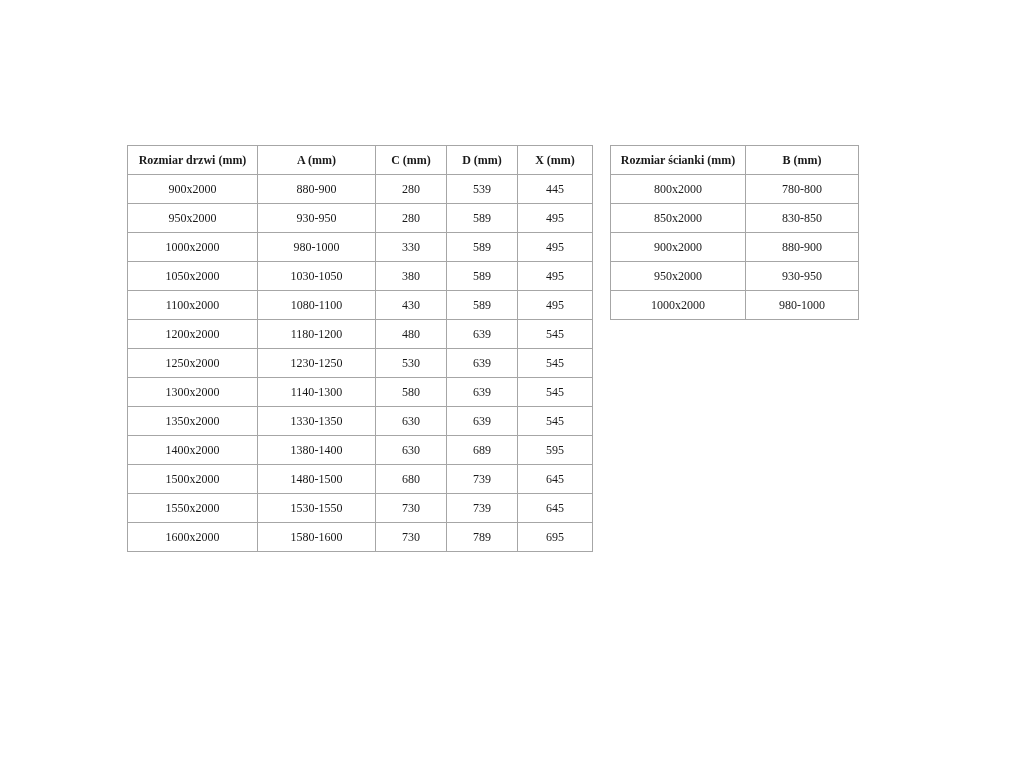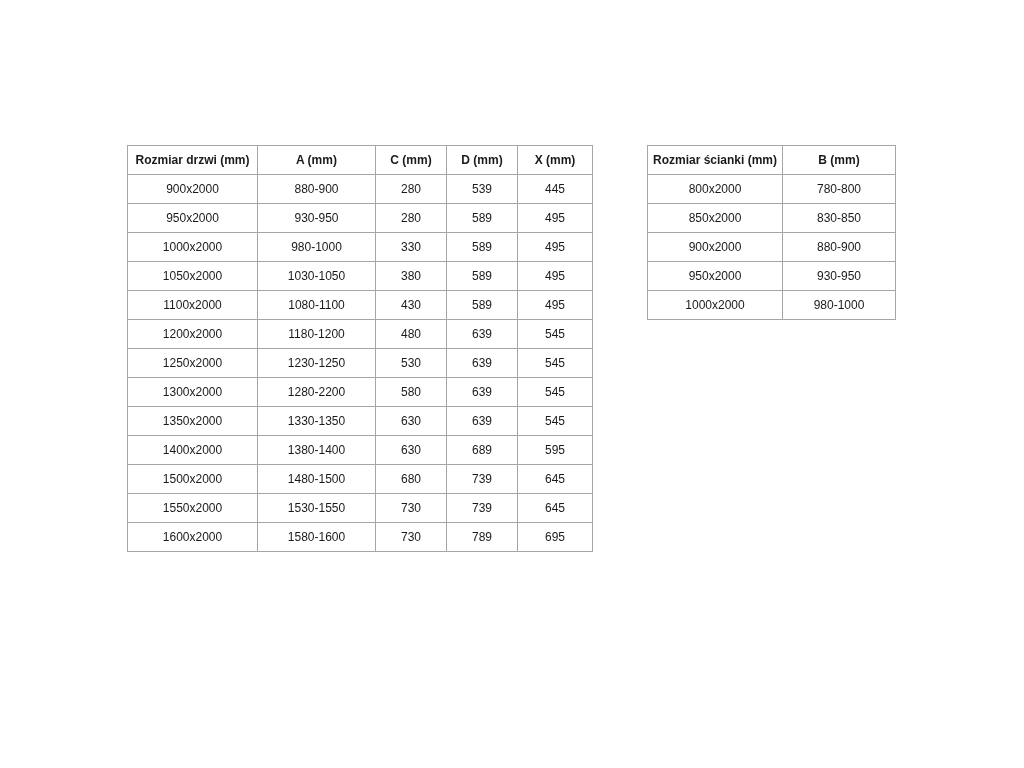--- a/index.html
+++ b/index.html
@@ -8,20 +8,21 @@
     height: 768px;
     background: #ffffff;
     font-family: "Liberation Sans", sans-serif;
     overflow: hidden;
   }
   .canvas {
     position: relative;
     width: 976px;
     height: 768px;
     background: #ffffff;
+    font-family: Liberation Serif, serif;
   }
   table.spec-table {
     border-collapse: collapse;
     position: absolute;
     table-layout: fixed;
     background: #ffffff;
   }
   table.spec-table th,
   table.spec-table td {
     border: 1px solid #a6a6a6;
@@ -39,21 +40,21 @@
   #door-table {
     left: 127px;
     top: 145px;
   }
   #door-table col:nth-child(1) { width: 130px; }
   #door-table col:nth-child(2) { width: 118px; }
   #door-table col:nth-child(3) { width: 71px; }
   #door-table col:nth-child(4) { width: 71px; }
   #door-table col:nth-child(5) { width: 75px; }
   #wall-table {
-    left: 647px;
+    left: 610px;
     top: 145px;
   }
   #wall-table col:nth-child(1) { width: 135px; }
   #wall-table col:nth-child(2) { width: 113px; }
 </style>
 </head>
 <body>
 
 <div class="canvas">
 
@@ -119,21 +120,21 @@
         </tr>
         <tr>
           <td>1250x2000</td>
           <td>1230-1250</td>
           <td>530</td>
           <td>639</td>
           <td>545</td>
         </tr>
         <tr>
           <td>1300x2000</td>
-          <td>1280-2200</td>
+          <td>1140-1300</td>
           <td>580</td>
           <td>639</td>
           <td>545</td>
         </tr>
         <tr>
           <td>1350x2000</td>
           <td>1330-1350</td>
           <td>630</td>
           <td>639</td>
           <td>545</td>

